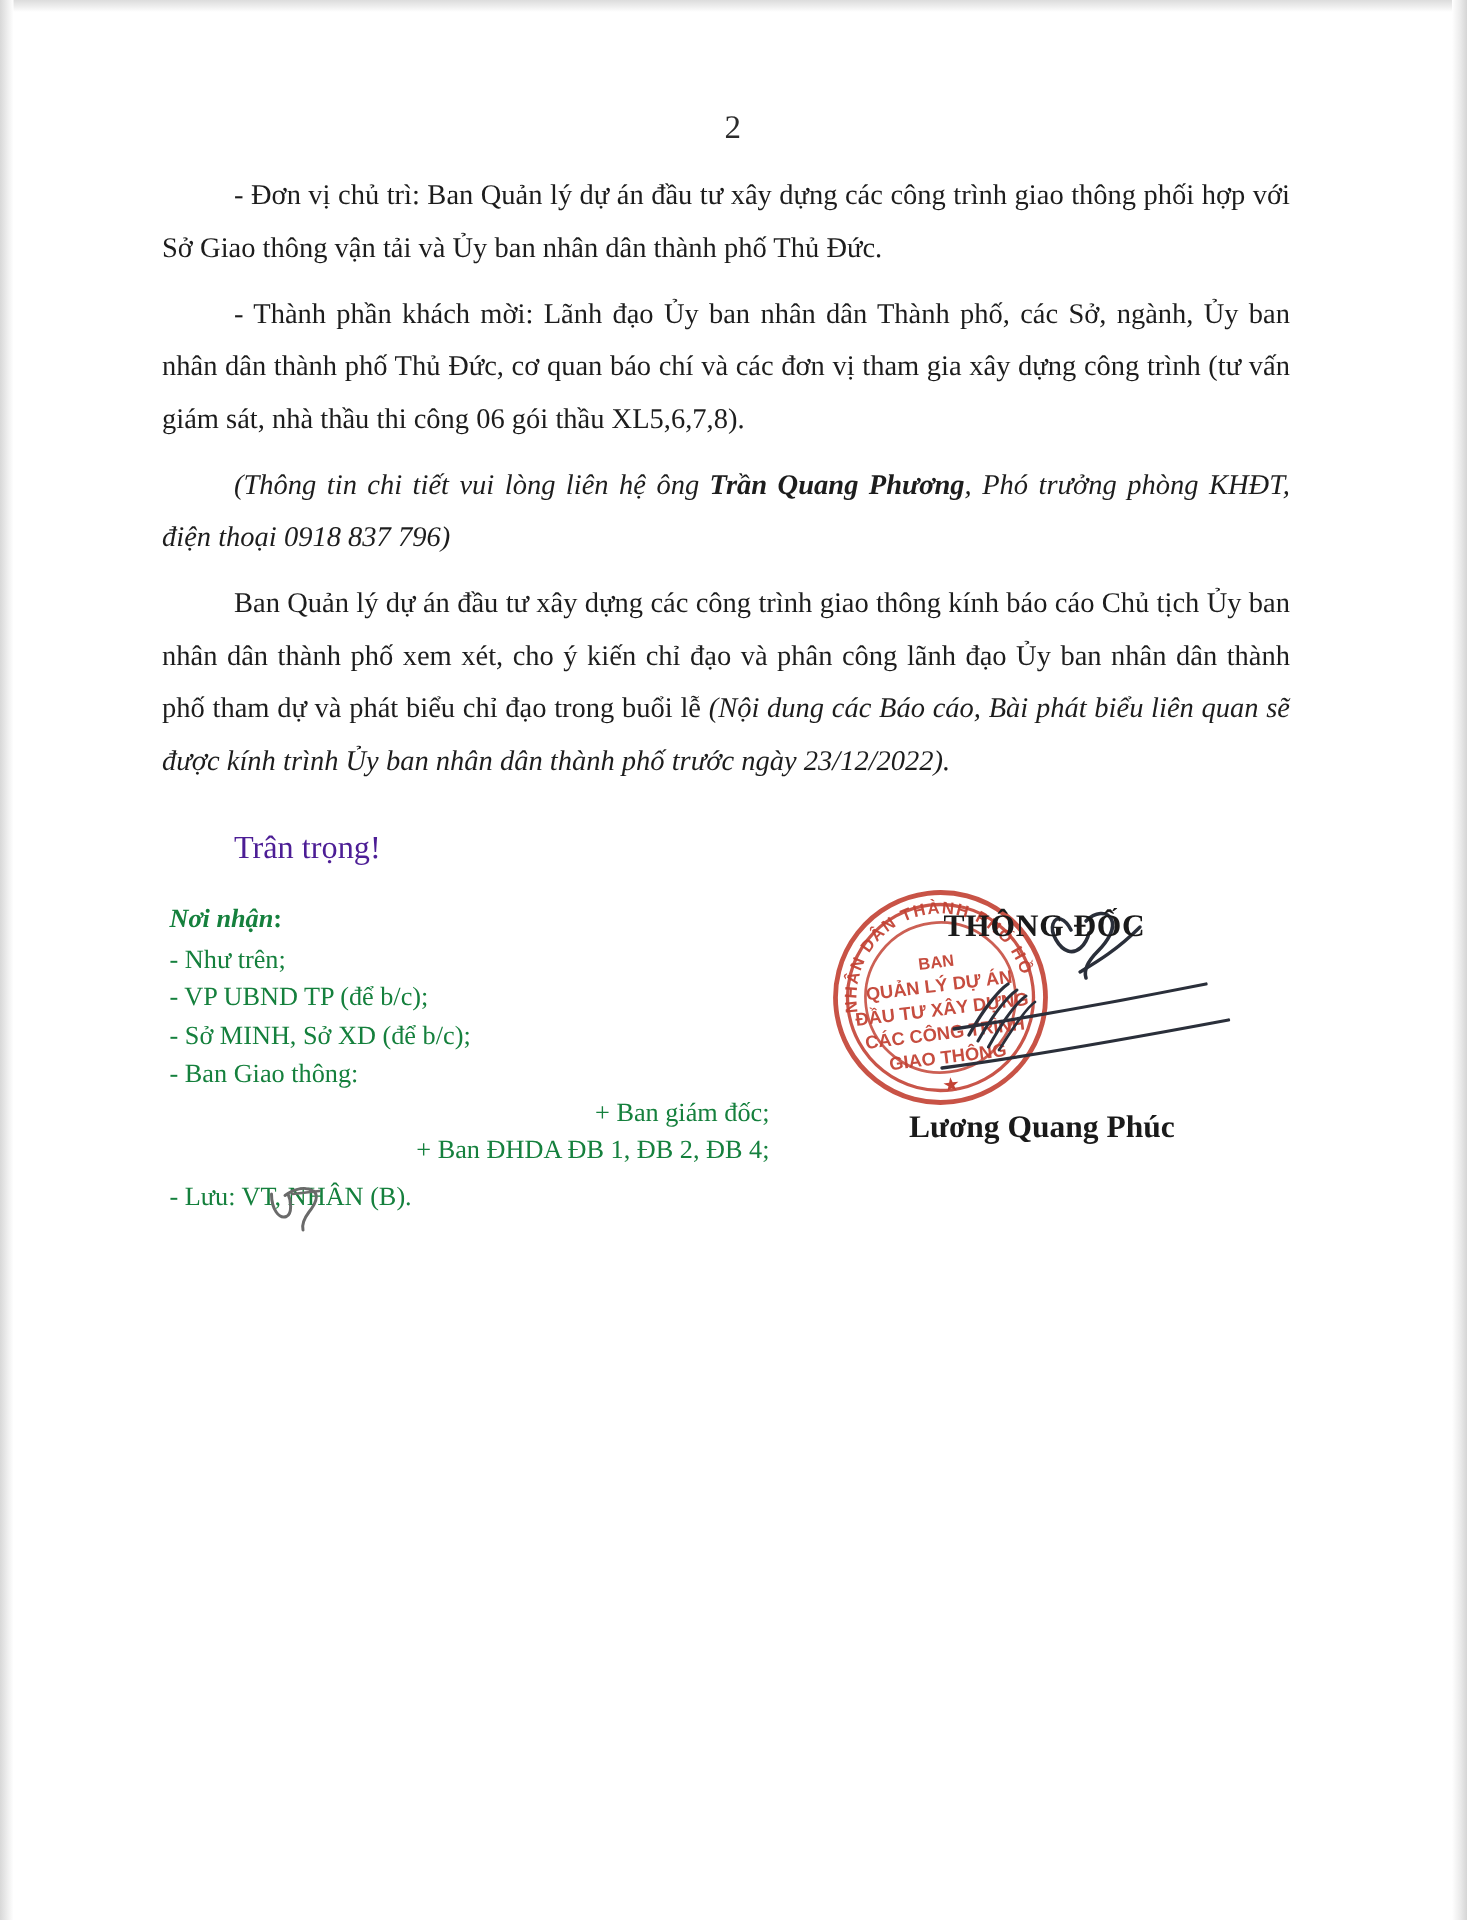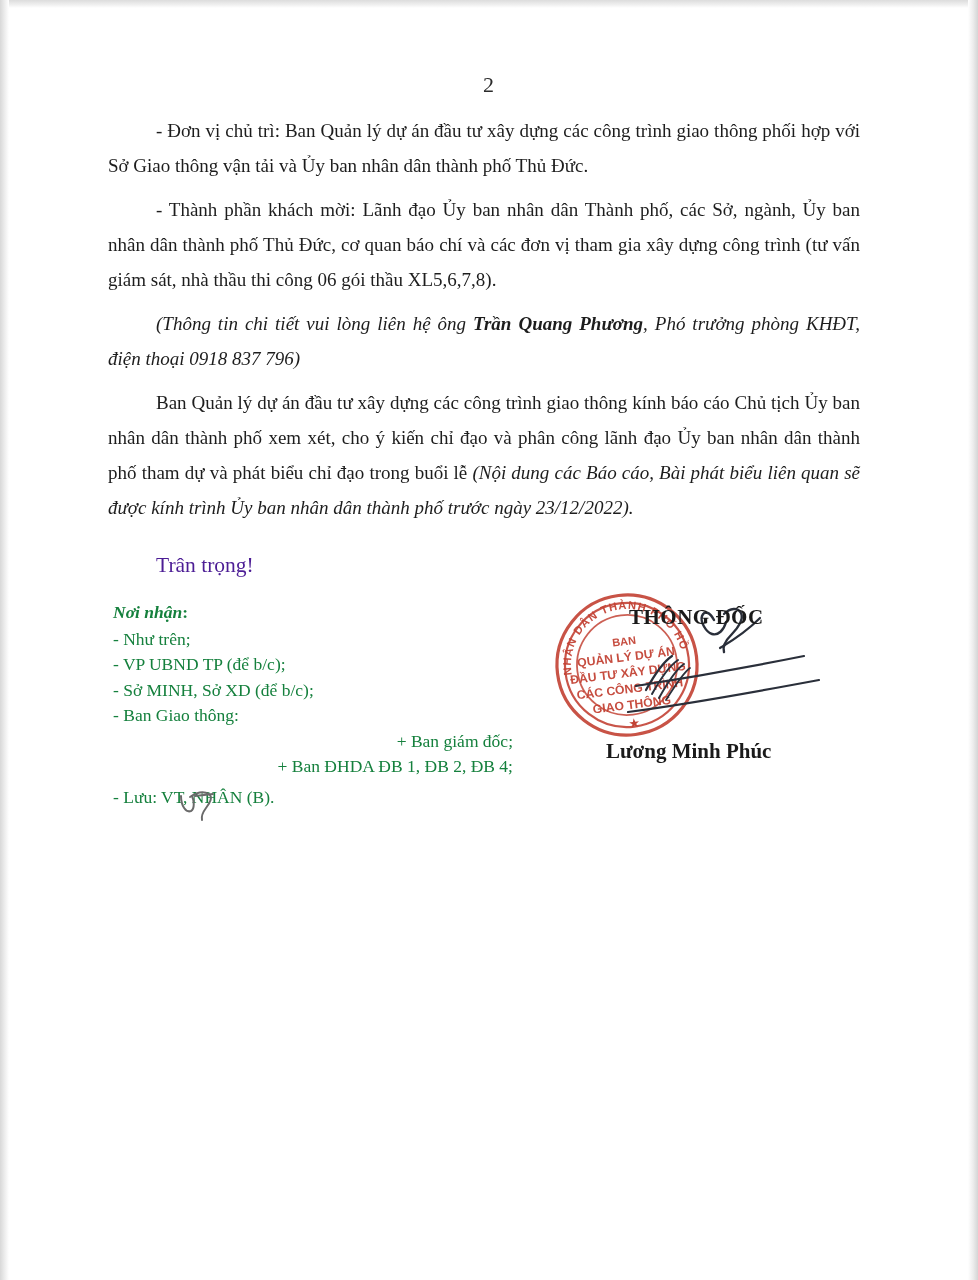--- a/index.html
+++ b/index.html
@@ -277,18 +277,18 @@
           <path d="M106 54 C116 48, 130 40, 146 24" stroke="#2a2f3a" stroke-width="2.2" stroke-linecap="round" fill="none"></path>
           <path d="M32 96 C42 78, 52 66, 58 62" stroke="#2a2f3a" stroke-width="2.2" stroke-linecap="round" fill="none"></path>
           <path d="M38 100 C48 82, 58 70, 64 66" stroke="#2a2f3a" stroke-width="2" stroke-linecap="round" fill="none"></path>
           <path d="M45 104 C55 86, 64 74, 70 70" stroke="#2a2f3a" stroke-width="2" stroke-linecap="round" fill="none"></path>
           <path d="M52 106 C62 90, 70 78, 76 74" stroke="#2a2f3a" stroke-width="1.8" stroke-linecap="round" fill="none"></path>
           <path d="M22 92 C60 86, 120 76, 190 62" stroke="#2a2f3a" stroke-width="2.2" stroke-linecap="round" fill="none"></path>
           <path d="M14 118 C60 112, 130 100, 205 86" stroke="#2a2f3a" stroke-width="2.2" stroke-linecap="round" fill="none"></path>
         </svg>
       </div>
 
-      <div class="sign-name">Lương Minh Phúc</div>
+      <div class="sign-name">Lương Quang Phúc</div>
 
     </div>
 
   </div>
 </div>
 
 </body></html>

